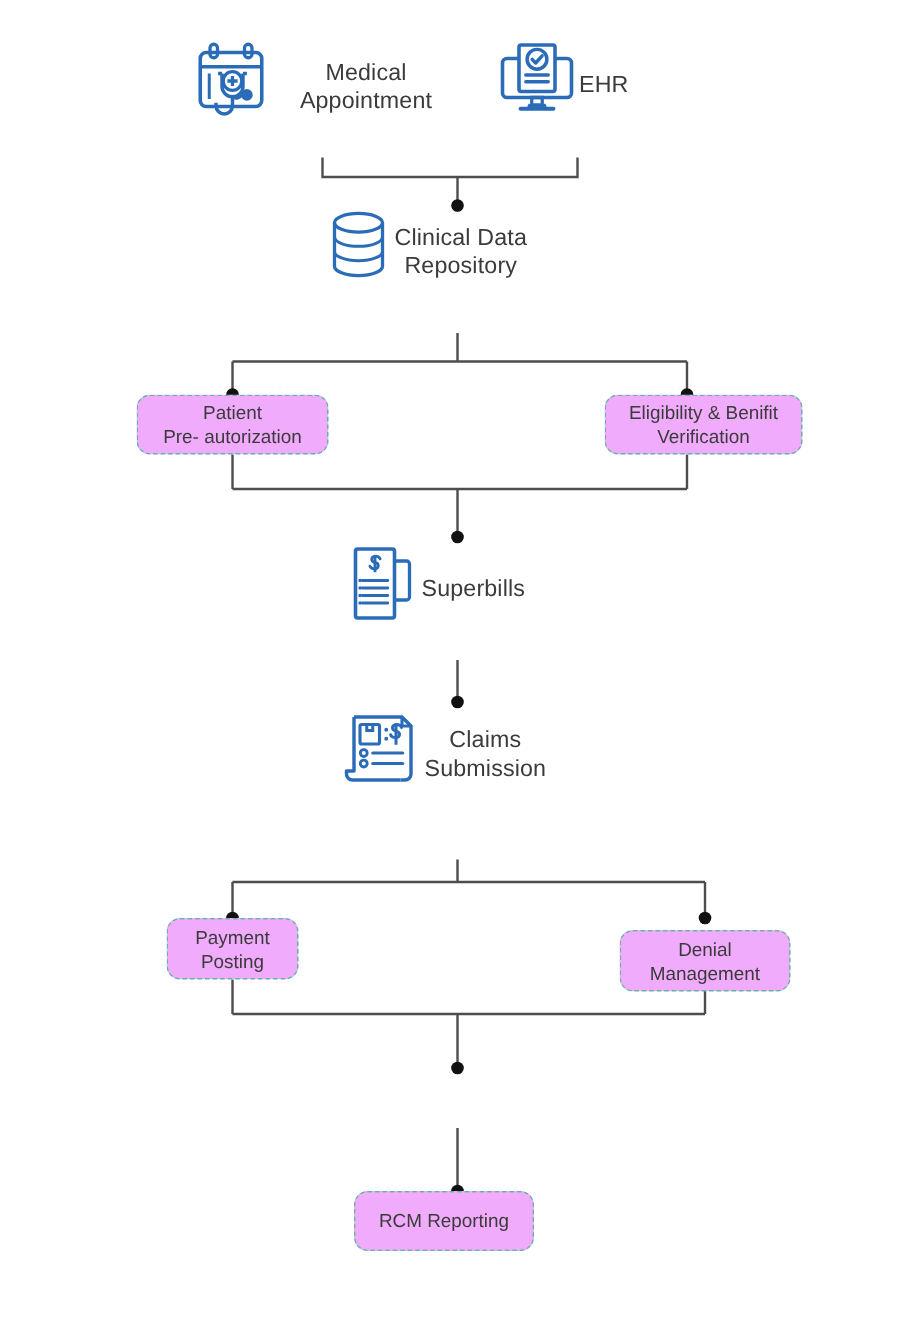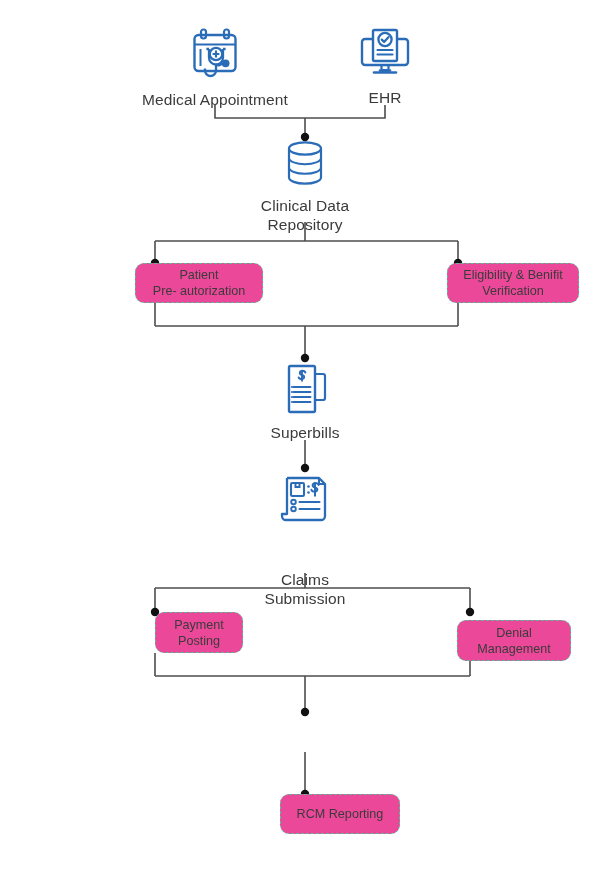--- a/index.html
+++ b/index.html
@@ -28,47 +28,46 @@
     height: 892px;
     pointer-events: none;
   }
   .node {
     position: absolute;
     box-sizing: border-box;
   }
   
   .icon-node {
     display: flex;
-    flex-direction: column;
+    flex-direction: row;
     align-items: center;
     justify-content: flex-start;
   }
   .icon-node .glyph {
     display: block;
     line-height: 0;
   }
   .icon-node .caption {
     margin-top: 7px;
     text-align: center;
     color: #3b3b3b;
     font-size: 15.5px;
     line-height: 19px;
     letter-spacing: 0.1px;
     white-space: pre-line;
   }
   
   .proc-box {
     border: 1.6px dashed #5bb89a;
     border-radius: 9px;
-    background: #ec4899;
+    background: #f0abfc;
     display: flex;
     align-items: center;
     justify-content: center;
     text-align: center;
-    margin-left: 44px;
   }
   .proc-box .label {
     color: #3b3b3b;
     font-size: 12.6px;
     line-height: 16px;
     white-space: pre-line;
     padding: 0 8px;
   }
 </style>
 </head>
@@ -188,21 +187,21 @@
         <path d="M16.5 25 h17 M16.5 30 h17 M16.5 35 h17 M16.5 40 h17" stroke="#2b6cb8" stroke-width="1.9" stroke-linecap="round"></path>
         <circle cx="15" cy="25" r="1.1" fill="#2b6cb8"></circle>
         <circle cx="15" cy="30" r="1.1" fill="#2b6cb8"></circle>
         <circle cx="15" cy="35" r="1.1" fill="#2b6cb8"></circle>
         <circle cx="15" cy="40" r="1.1" fill="#2b6cb8"></circle>
       </svg>
     </span>
     <span class="caption">Superbills</span>
   </div>
 
-  <div class="node icon-node" style="left:225px; top:472px; width:160px;gap:37px;">
+  <div class="node icon-node" style="left:225px; top:472px; width:160px;">
     <span class="glyph">
       <svg width="58" height="54" viewBox="0 0 58 54" fill="none">
         <path d="M11 6 h32 l6 6 v32 a4 4 0 0 1 -4 4 h-3" stroke="#2b6cb8" stroke-width="2.3" fill="#ffffff" stroke-linejoin="round"></path>
         <path d="M43 6 v6 h6" stroke="#2b6cb8" stroke-width="2.1"></path>
         <path d="M11 6 v36 h-5 a0 0 0 0 0 0 0 v2 a4 4 0 0 0 4 4 h32" stroke="#2b6cb8" stroke-width="2.3" stroke-linejoin="round"></path>
         <rect x="15" y="11" width="13" height="13" rx="1.2" stroke="#2b6cb8" stroke-width="2.1"></rect>
         <path d="M19.5 11 v4 h4 v-4" stroke="#2b6cb8" stroke-width="2"></path>
         <circle cx="32.5" cy="14.5" r="1.3" fill="#2b6cb8"></circle>
         <circle cx="32.5" cy="20.5" r="1.3" fill="#2b6cb8"></circle>
         <path d="M39 10.5 v14" stroke="#2b6cb8" stroke-width="2"></path>

